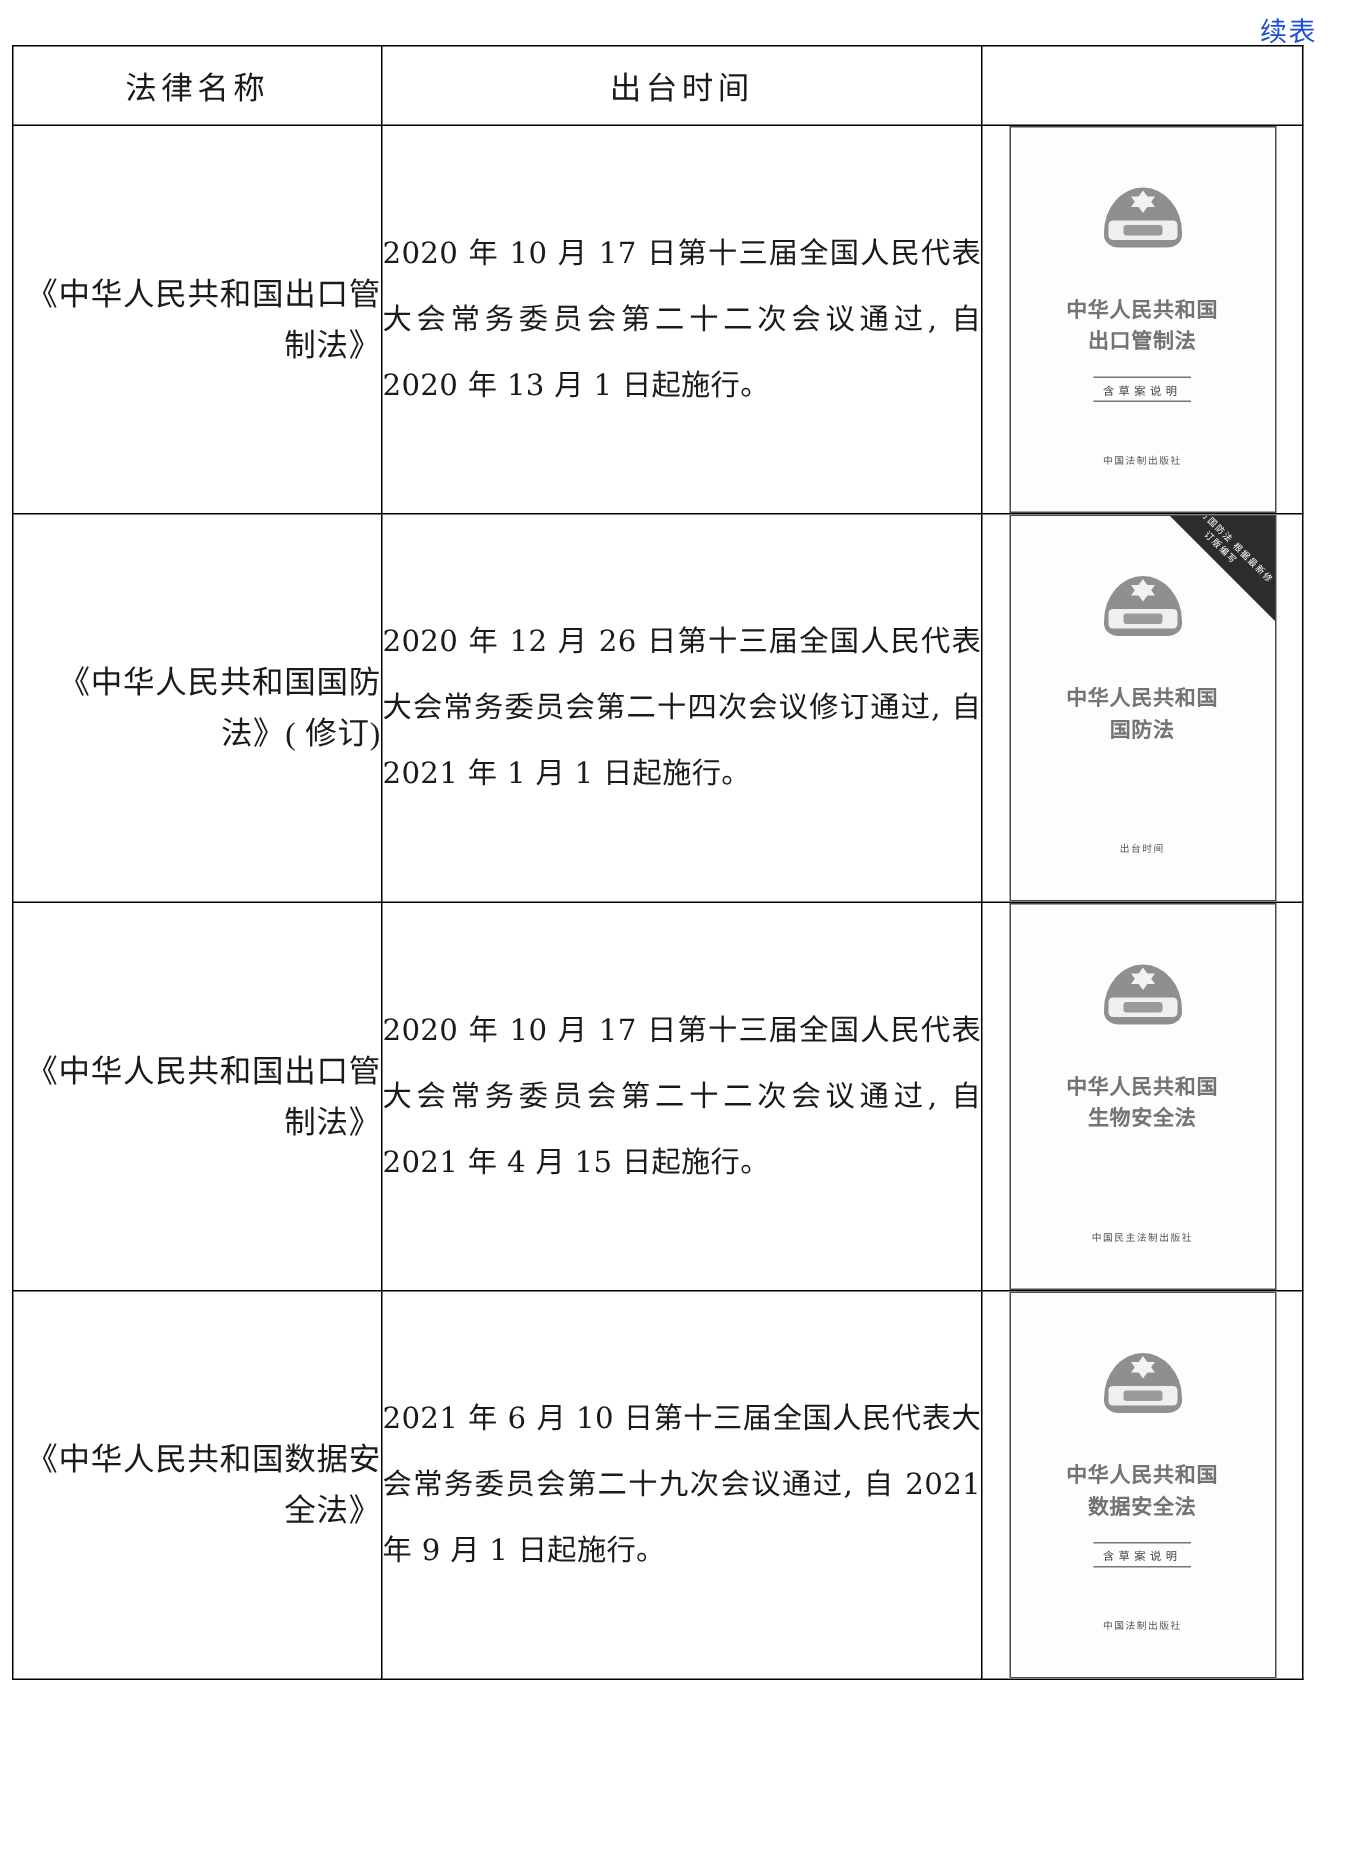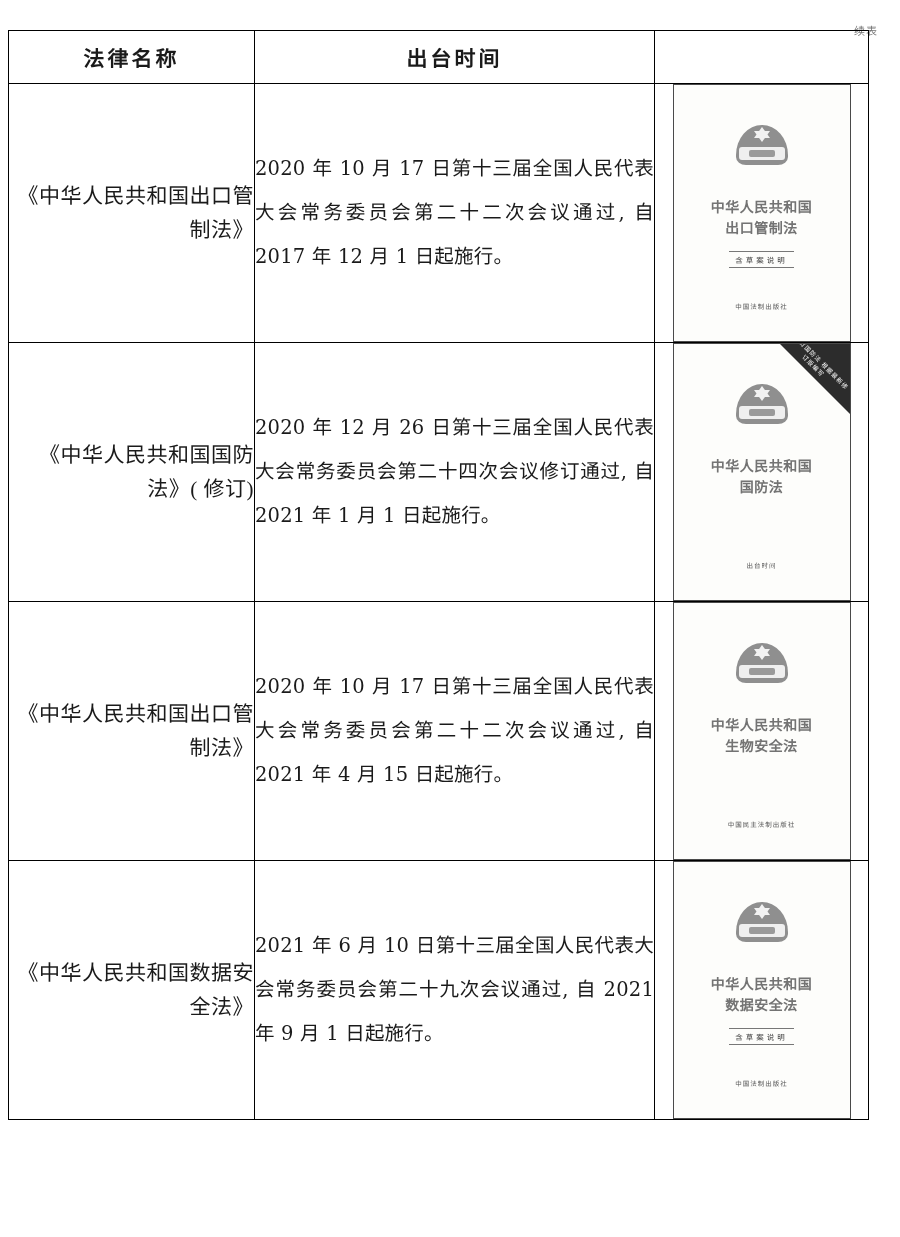--- a/index.html
+++ b/index.html
@@ -21,25 +21,24 @@
     height: 1237px;
     box-sizing: border-box;
     padding: 0;
     position: relative;
   }
 
   .continued {
     position: absolute;
     top: 6px;
     right: 22px;
-    font-size: 11px;
+    font-size: 18px;
     letter-spacing: 1px;
-    color: #737373;
+    color: #1d4ed8;
     font-family: "DejaVu Serif", "Liberation Serif", serif;
-    margin-top: 16px;
   }
 
   table.law-table {
     position: absolute;
     top: 30px;
     left: 8px;
     width: 860px;
     border-collapse: collapse;
     table-layout: fixed;
   }
@@ -50,21 +49,21 @@
     vertical-align: middle;
     padding: 0;
   }
 
   col.c1 { width: 246px; }
   col.c2 { width: 400px; }
   col.c3 { width: 214px; }
 
   thead th {
     height: 52px;
-    font-weight: bold;
+    font-weight: normal;
     font-size: 21px;
     letter-spacing: 3px;
     font-family: "DejaVu Serif", "Liberation Serif", serif;
   }
 
   tbody tr { height: 208px; }
 
   .name-cell {
     font-size: 21px;
     line-height: 34px;
@@ -254,21 +253,21 @@
       <tr>
         <th>法律名称</th>
         <th>出台时间</th>
         <th></th>
       </tr>
     </thead>
     <tbody>
 
       <tr>
         <td class="name-cell">《中华人民共和国出口管制法》</td>
-        <td class="date-cell">2020 年 10 月 17 日第十三届全国人民代表大会常务委员会第二十二次会议通过, 自 2017 年 12 月 1 日起施行。</td>
+        <td class="date-cell">2020 年 10 月 17 日第十三届全国人民代表大会常务委员会第二十二次会议通过, 自 2020 年 13 月 1 日起施行。</td>
         <td class="img-cell">
           <div class="book">
             <div class="inner">
               <div class="emblem">
                 <div class="shield"></div>
                 <div class="star"></div>
                 <div class="band"></div>
               </div>
               <div class="book-title">中华人民共和国<br>出口管制法</div>
               <div class="book-sub">含草案说明</div>

